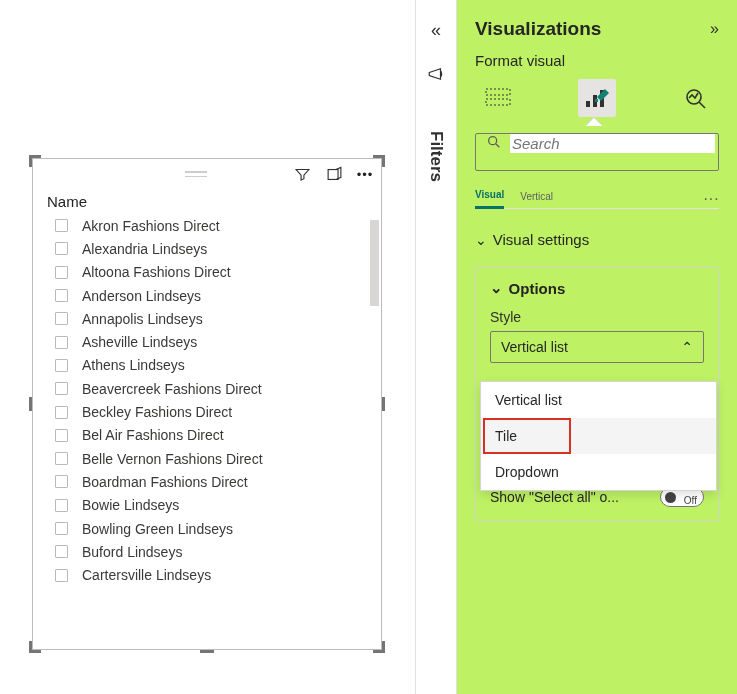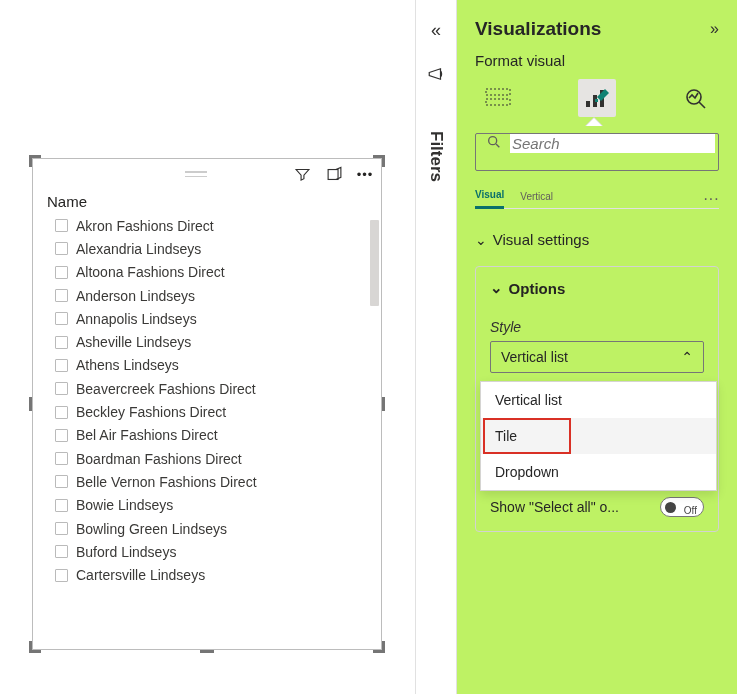--- a/index.html
+++ b/index.html
@@ -98,21 +98,21 @@
   .slicer-list {
     padding: 0 10px 0 14px;
     height: 430px;
     overflow: hidden;
     position: relative;
   }
   .slicer-item {
     display: flex;
     align-items: center;
     height: 23.3px;
-    gap: 8px;
+    gap: 14px;
     font-size: 14px;
     color: #3a3937;
   }
   .cb {
     width: 13px; height: 13px;
     border: 1.3px solid #bababa;
     border-radius: 1px;
     background: #fff;
     flex-shrink: 0;
     margin-left: 8px;
@@ -274,23 +274,22 @@
     position: relative;
   }
   .options-header {
     display: flex; align-items: center; gap:6px;
     font-size: 15px; font-weight: 600;
     padding: 0 14px;
   }
   .style-label {
     font-size: 14px;
     color: #323130;
-    margin-top: 22px;
+    margin-top: 12px;
     padding: 0 14px;
-    font-style: italic;
   }
   .style-select {
     margin: 6px 14px 0 14px;
     height: 32px;
     border: 1px solid #767676;
     border-radius: 2px;
     display: flex;
     align-items: center;
     justify-content: space-between;
     padding: 0 10px;
@@ -429,25 +428,25 @@
         <div class="slicer-item">
           <div class="cb"></div>
           <span>Beckley Fashions Direct</span>
         </div>
         <div class="slicer-item">
           <div class="cb"></div>
           <span>Bel Air Fashions Direct</span>
         </div>
         <div class="slicer-item">
           <div class="cb"></div>
+          <span>Belle Vernon Fashions Direct</span>
+        </div>
+        <div class="slicer-item">
+          <div class="cb"></div>
           <span>Boardman Fashions Direct</span>
-        </div>
-        <div class="slicer-item">
-          <div class="cb"></div>
-          <span>Belle Vernon Fashions Direct</span>
         </div>
         <div class="slicer-item">
           <div class="cb"></div>
           <span>Bowie Lindseys</span>
         </div>
         <div class="slicer-item">
           <div class="cb"></div>
           <span>Bowling Green Lindseys</span>
         </div>
         <div class="slicer-item">

